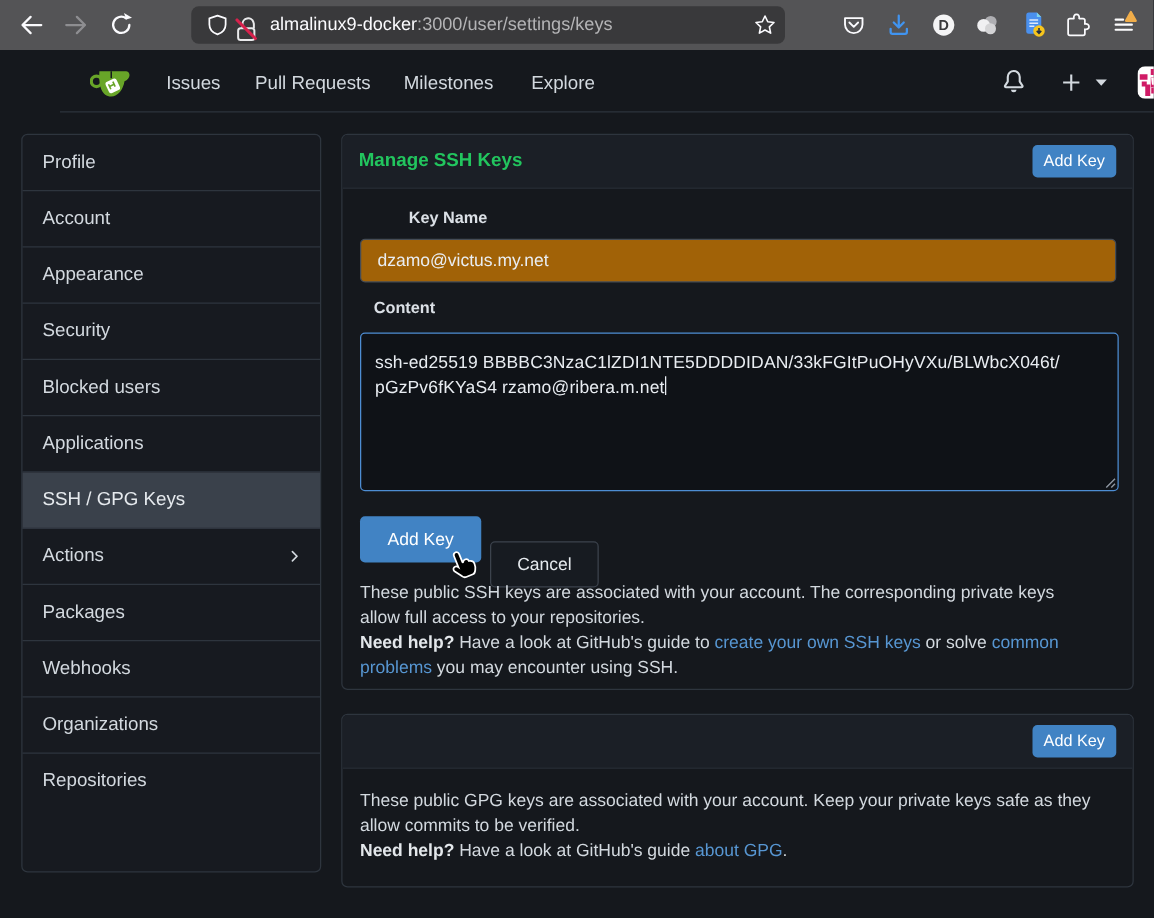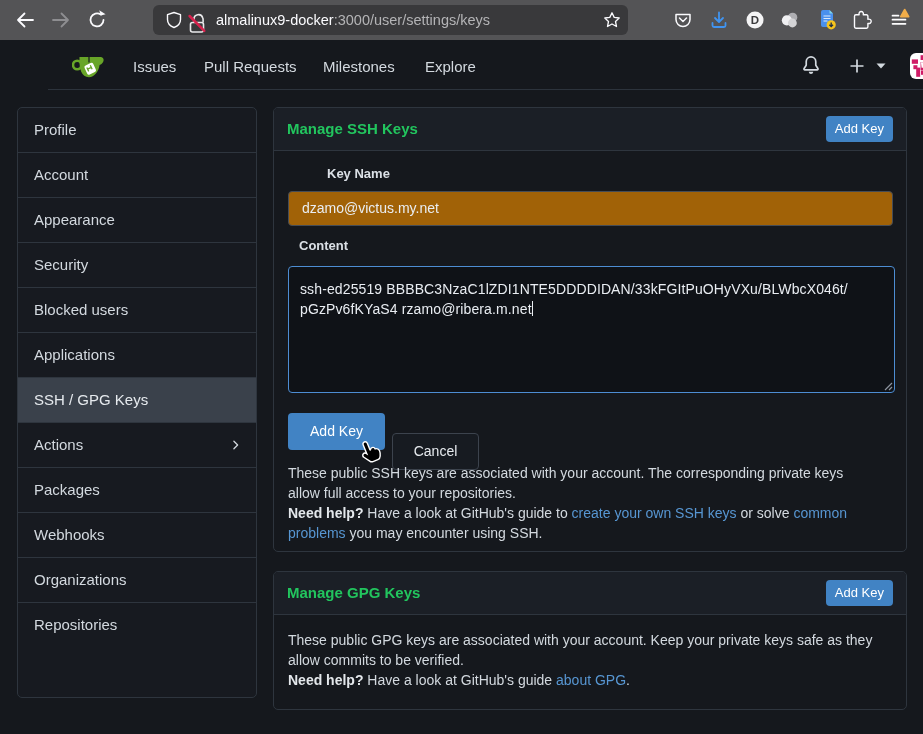--- a/index.html
+++ b/index.html
@@ -176,21 +176,20 @@
         <path d="M10 3 L3 10 M10 7 L7 10" stroke="#8b939e" stroke-width="1.2"></path>
       </svg>
   </div>
   <div class="btn-primary" style="left:14px; top:305px; width:97px; height:37px; line-height:37px;">Add Key</div>
   <div class="btn-plain" style="left:118px; top:305px; width:87px; height:37px; line-height:35px;">Cancel</div>
   <div class="ptext abs" style="left:14px; top:355px; width:604px;">These public SSH keys are associated with your account. The corresponding private keys<br>allow full access to your repositories.<br><b>Need help?</b> Have a look at GitHub's guide to <a>create your own SSH keys</a> or solve <a>common<br>problems</a> you may encounter using SSH.</div>
 </div>
 
 <div class="panel" style="top:571px; height:139px;">
   <div class="panel-hdr">
-    <div class="title">Manage GPG Keys</div>
     <div class="btn-mini">Add Key</div>
   </div>
   <div class="ptext abs" style="left:14px; top:58px; width:604px;">These public GPG keys are associated with your account. Keep your private keys safe as they<br>allow commits to be verified.<br><b>Need help?</b> Have a look at GitHub's guide <a>about GPG</a>.</div>
 </div>
 
 <svg class="abs" style="left:352px;top:439px" width="32" height="32" viewBox="0 0 32 32">
   <g transform="rotate(-22 12 3)">
   <path d="M12.1 3 c1.45 0 2.5 1.05 2.5 2.5 v6.9 c0 0.35 0.45 0.45 0.6 0.1 c0.35-0.8 1.2-1.3 2.1-1.3 c1.3 0 2.35 0.95 2.5 2.3 c1.9 0.25 3.3 1.45 3.3 3.5 c0 2.1-0.6 3.7-1.35 5.1 c-0.7 1.4-1.35 2.4-2.95 2.4 h-5.8 c-1.25 0-2.05-0.5-2.8-1.65 l-4.05-5.75 c-0.8-1.1-0.5-2.6 0.6-3.25 c1-0.55 2.25-0.3 2.95 0.6 l0.45 0.6 V5.5 c0-1.45 1.05-2.5 2.45-2.5 Z" fill="#000" stroke="#fff" stroke-width="1.4"></path>
   </g>
 </svg>

